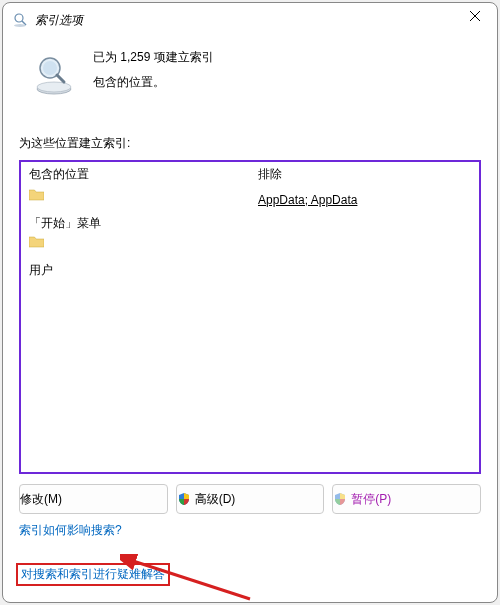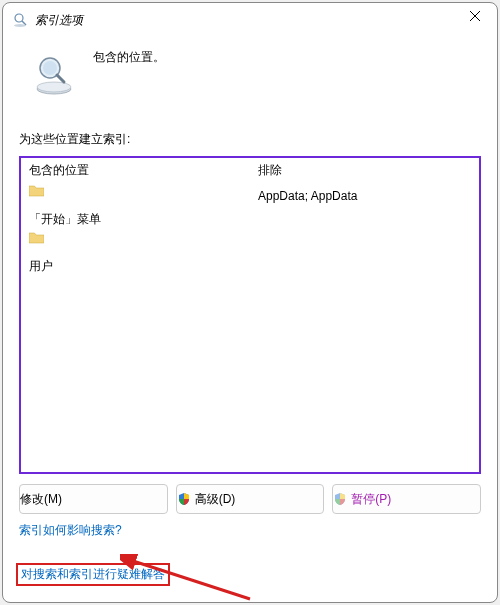--- a/index.html
+++ b/index.html
@@ -108,20 +108,21 @@
       gap: 14px;
       padding: 2px 8px;
       flex-direction: column;
     }
     .folder-icon {
       width: 15px;
       height: 12px;
     }
     .excl-row {
       padding: 2px 8px;
+      text-decoration: underline;
     }
     .button-row {
       display: flex;
       gap: 8px;
       margin-top: 10px;
       margin-bottom: 8px;
     }
     .btn {
       flex: 1;
       height: 30px;
@@ -198,20 +199,21 @@
       <div class="magnifier-icon">
         <svg viewBox="0 0 42 42" width="42" height="42">
           <ellipse cx="21" cy="36" rx="17" ry="5" fill="#d6dde4" stroke="#98a5b1" stroke-width="0.8"></ellipse>
           <ellipse cx="21" cy="34" rx="17" ry="5" fill="#e7edf2" stroke="#a4b0bc" stroke-width="0.6"></ellipse>
           <circle cx="17" cy="15" r="10" fill="#e3eef7" stroke="#7a8ea0" stroke-width="1.5"></circle>
           <circle cx="17" cy="15" r="7" fill="#cfe1f0"></circle>
           <line x1="24" y1="22" x2="31" y2="29" stroke="#6a7d8e" stroke-width="3" stroke-linecap="round"></line>
         </svg>
       </div>
       <div class="status-text">
+        <p>已为 1,259 项建立索引</p>
         <p>包含的位置。</p>
       </div>
     </div>
 
     <div class="section-label">为这些位置建立索引:</div>
 
     <div class="locations-box">
       <div class="col-included">
         <div class="col-header">包含的位置</div>
         <div class="loc-row">

